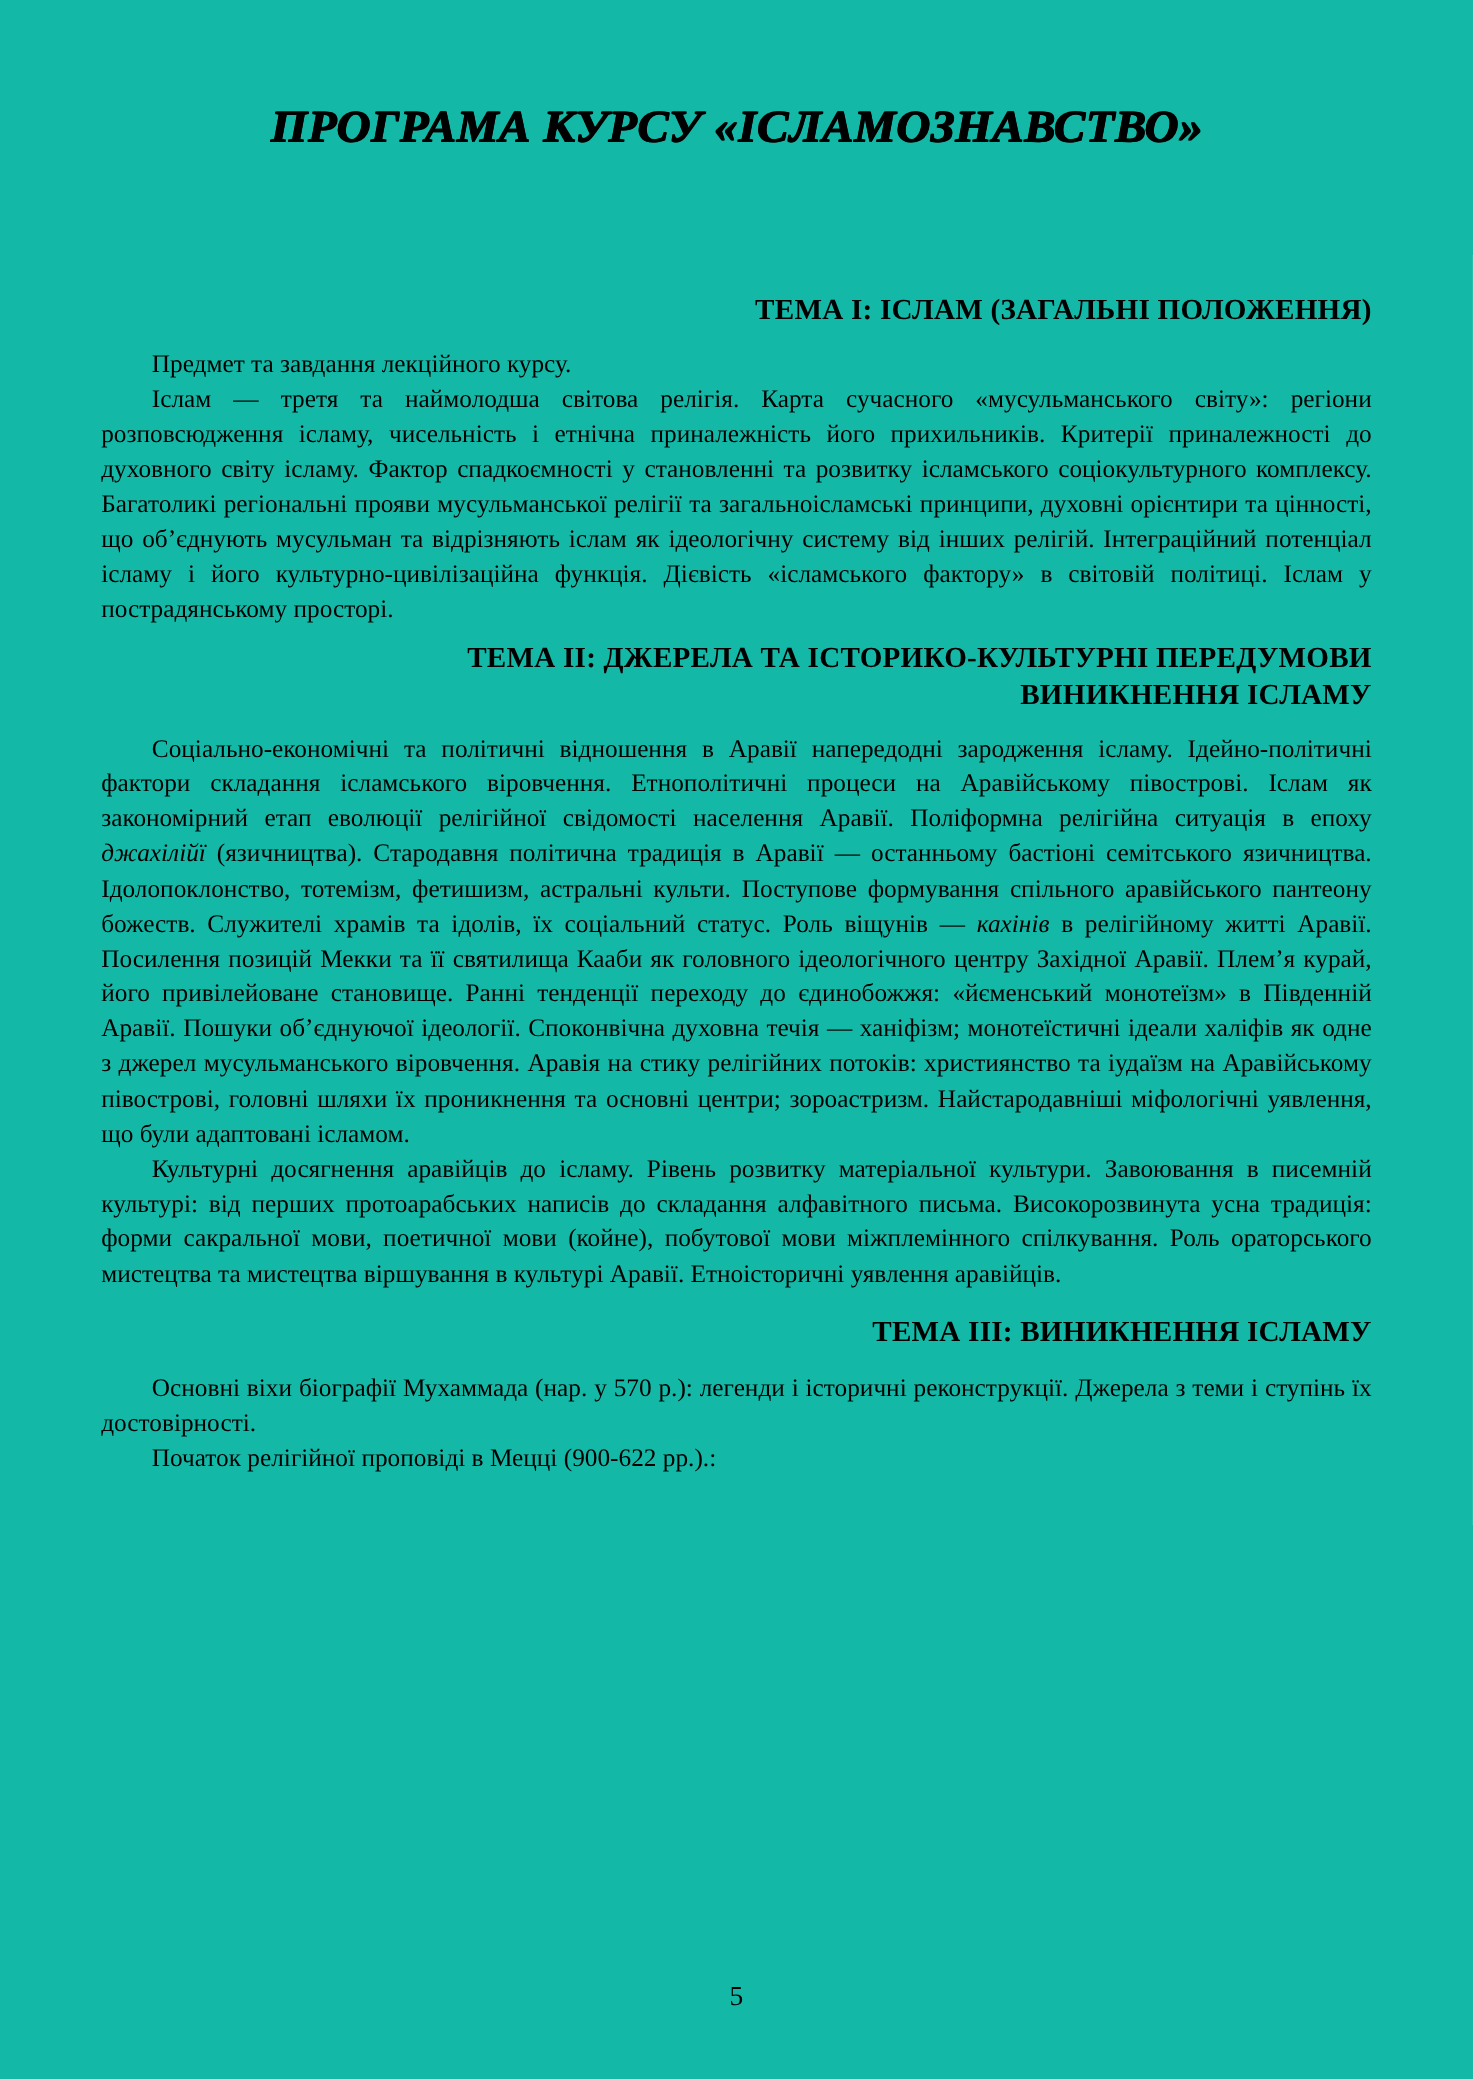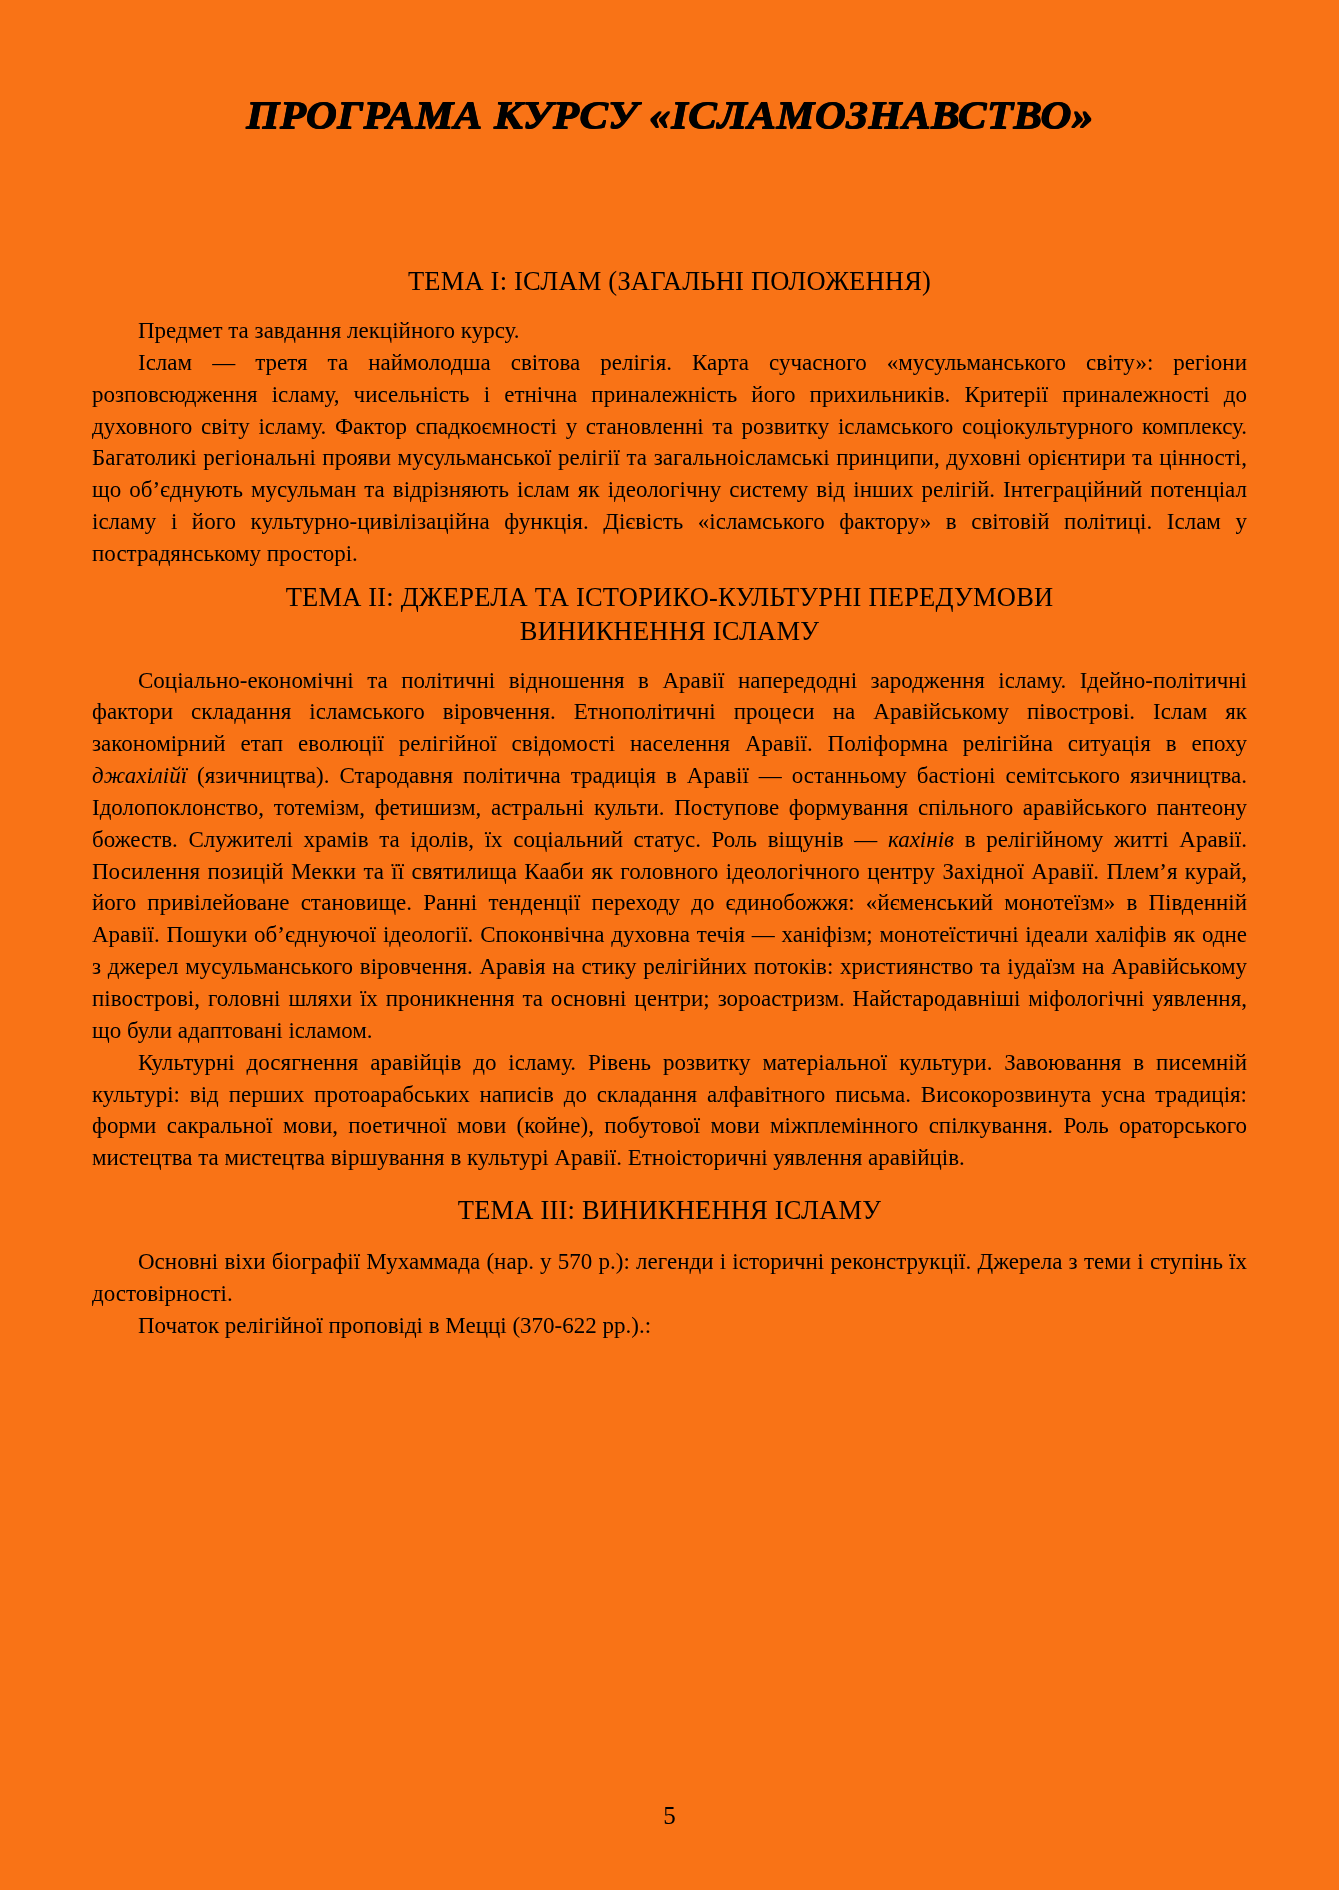--- a/index.html
+++ b/index.html
@@ -8,21 +8,21 @@
     background: #ffffff;
   }
   body {
     font-family: "Liberation Serif", "DejaVu Serif", serif;
     color: #000000;
   }
   .page {
     position: relative;
     width: 1339px;
     height: 1890px;
-    background: #f97316;
+    background: #14b8a6;
     box-sizing: border-box;
     padding: 92px 92px 40px 92px;
     overflow: hidden;
   }
   .doc-title {
     text-align: center;
     font-family: "Liberation Serif", "DejaVu Serif", serif;
     font-weight: bold;
     font-style: italic;
     font-size: 41px;
@@ -30,22 +30,22 @@
     margin: 0 0 128px 0;
     line-height: 1.1;
     transform: scaleX(1.04);
     text-shadow:
        1px 0 0 #000,
        0 1px 0 #000,
        1px 1px 0 #000;
     white-space: nowrap;
   }
   .section-heading {
-    text-align: center;
-    font-weight: normal;
+    text-align: right;
+    font-weight: bold;
     font-size: 26.5px;
     line-height: 1.28;
     margin: 0 0 16px 0;
     letter-spacing: 0.2px;
   }
   .section-heading.sh-2 {
     margin-top: 11px;
   }
   .section-heading.sh-3 {
     margin-top: 20px;
@@ -90,18 +90,18 @@
   </h2>
 
   <p class="body-par"><span>Соціально-економічні та політичні відношення в Аравії напередодні зародження ісламу. Ідейно-політичні фактори складання ісламського віровчення. Етнополітичні процеси на Аравійському півострові. Іслам як закономірний етап еволюції релігійної свідомості населення Аравії. Поліформна релігійна ситуація в епоху </span><em class="it">джахілійї</em><span> (язичництва). Стародавня політична традиція в Аравії — останньому бастіоні семітського язичництва. Ідолопоклонство, тотемізм, фетишизм, астральні культи. Поступове формування спільного аравійського пантеону божеств. Служителі храмів та ідолів, їх соціальний статус. Роль віщунів — </span><em class="it">кахінів</em><span> в релігійному житті Аравії. Посилення позицій Мекки та її святилища Кааби як головного ідеологічного центру Західної Аравії. Плем’я курай, його привілейоване становище. Ранні тенденції переходу до єдинобожжя: «йєменський монотеїзм» в Південній Аравії. Пошуки об’єднуючої ідеології. Споконвічна духовна течія — ханіфізм; монотеїстичні ідеали халіфів як одне з джерел мусульманського віровчення. Аравія на стику релігійних потоків: християнство та іудаїзм на Аравійському півострові, головні шляхи їх проникнення та основні центри; зороастризм. Найстародавніші міфологічні уявлення, що були адаптовані ісламом.</span></p>
 
   <p class="body-par">Культурні досягнення аравійців до ісламу. Рівень розвитку матеріальної культури. Завоювання в писемній культурі: від перших протоарабських написів до складання алфавітного письма. Високорозвинута усна традиція: форми сакральної мови, поетичної мови (койне), побутової мови міжплемінного спілкування. Роль ораторського мистецтва та мистецтва віршування в культурі Аравії. Етноісторичні уявлення аравійців.</p>
 
   <h2 class="section-heading sh-3">ТЕМА ІІІ: ВИНИКНЕННЯ ІСЛАМУ</h2>
 
   <p class="body-par">Основні віхи біографії Мухаммада (нар. у 570 р.): легенди і історичні реконструкції. Джерела з теми і ступінь їх достовірності.</p>
 
-  <p class="body-par">Початок релігійної проповіді в Мецці (370-622 рр.).:</p>
+  <p class="body-par">Початок релігійної проповіді в Мецці (900-622 рр.).:</p>
 
 
   <div class="page-number">5</div>
 
 </div>
 
 </body></html>

